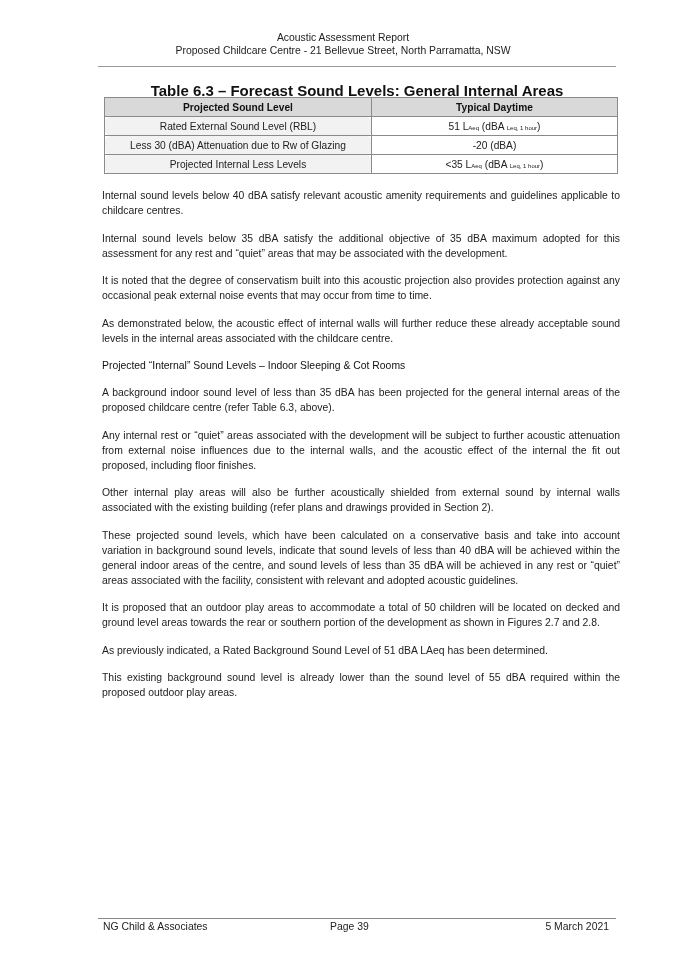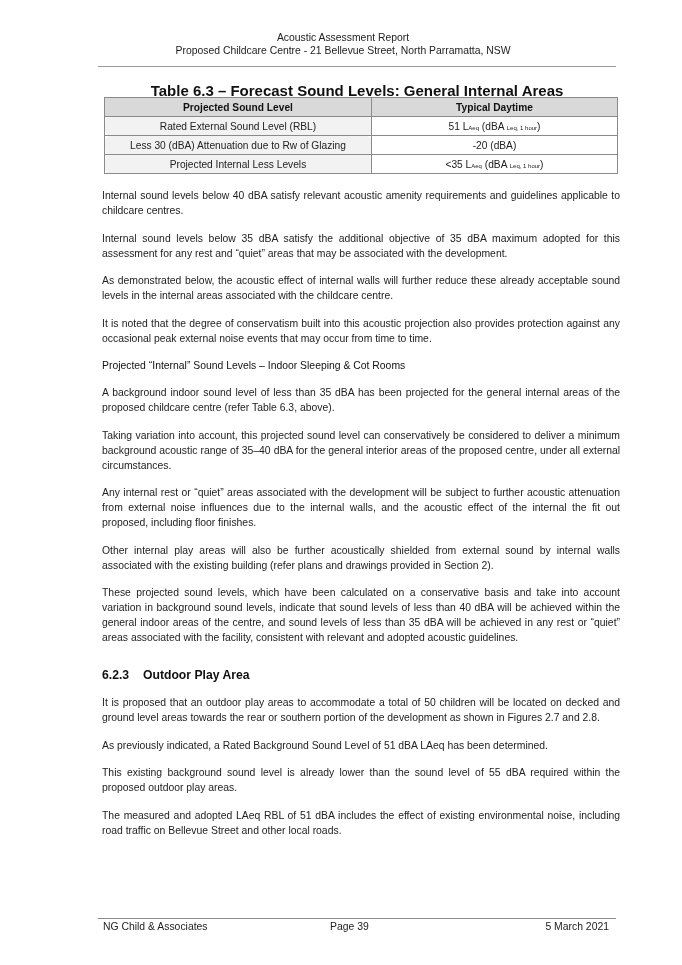--- a/index.html
+++ b/index.html
@@ -61,33 +61,30 @@
     <tr>
       <td class="c1">Projected Internal Less Levels</td>
       <td class="c2"><span>&lt;35 L</span><span class="sub">Aeq</span><span> (dBA </span><span class="sub">Leq, 1 hour</span><span>)</span></td>
     </tr>
   </tbody>
 </table>
 
 <div class="body">
   <p>Internal sound levels below 40 dBA satisfy relevant acoustic amenity requirements and guidelines applicable to childcare centres.</p>
   <p>Internal sound levels below 35 dBA satisfy the additional objective of 35 dBA maximum adopted for this assessment for any rest and “quiet” areas that may be associated with the development.</p>
+  <p>It is noted that the degree of conservatism built into this acoustic projection also provides protection against any occasional peak external noise events that may occur from time to time.</p>
   <p>As demonstrated below, the acoustic effect of internal walls will further reduce these already acceptable sound levels in the internal areas associated with the childcare centre.</p>
-  <p>It is noted that the degree of conservatism built into this acoustic projection also provides protection against any occasional peak external noise events that may occur from time to time.</p>
   <h4>Projected “Internal” Sound Levels – Indoor Sleeping &amp; Cot Rooms</h4>
   <p>A background indoor sound level of less than 35 dBA has been projected for the general internal areas of the proposed childcare centre (refer Table 6.3, above).</p>
-  <p>Taking variation into account, this projected sound level can conservatively be considered to deliver a minimum background acoustic range of 35–40 dBA for the general interior areas of the proposed centre, under all external circumstances.</p>
   <p>Any internal rest or “quiet” areas associated with the development will be subject to further acoustic attenuation from external noise influences due to the internal walls, and the acoustic effect of the internal the fit out proposed, including floor finishes.</p>
   <p>Other internal play areas will also be further acoustically shielded from external sound by internal walls associated with the existing building (refer plans and drawings provided in Section 2).</p>
   <p>These projected sound levels, which have been calculated on a conservative basis and take into account variation in background sound levels, indicate that sound levels of less than 40 dBA will be achieved within the general indoor areas of the centre, and sound levels of less than 35 dBA will be achieved in any rest or “quiet” areas associated with the facility, consistent with relevant and adopted acoustic guidelines.</p>
-  <h3><span class="num">6.2.3</span><span>Outdoor Play Area</span></h3>
   <p>It is proposed that an outdoor play areas to accommodate a total of 50 children will be located on decked and ground level areas towards the rear or southern portion of the development as shown in Figures 2.7 and 2.8.</p>
   <p>As previously indicated, a Rated Background Sound Level of 51 dBA LAeq has been determined.</p>
   <p>This existing background sound level is already lower than the sound level of 55 dBA required within the proposed outdoor play areas.</p>
-  <p>The measured and adopted LAeq RBL of 51 dBA includes the effect of existing environmental noise, including road traffic on Bellevue Street and other local roads.</p>
 </div>
 
 <div class="footer-rule"></div>
 <div class="footer">
   <span class="left">NG Child &amp; Associates</span>
   <span class="center">Page 39</span>
   <span class="right">5 March 2021</span>
 </div>
 
 </body></html>

